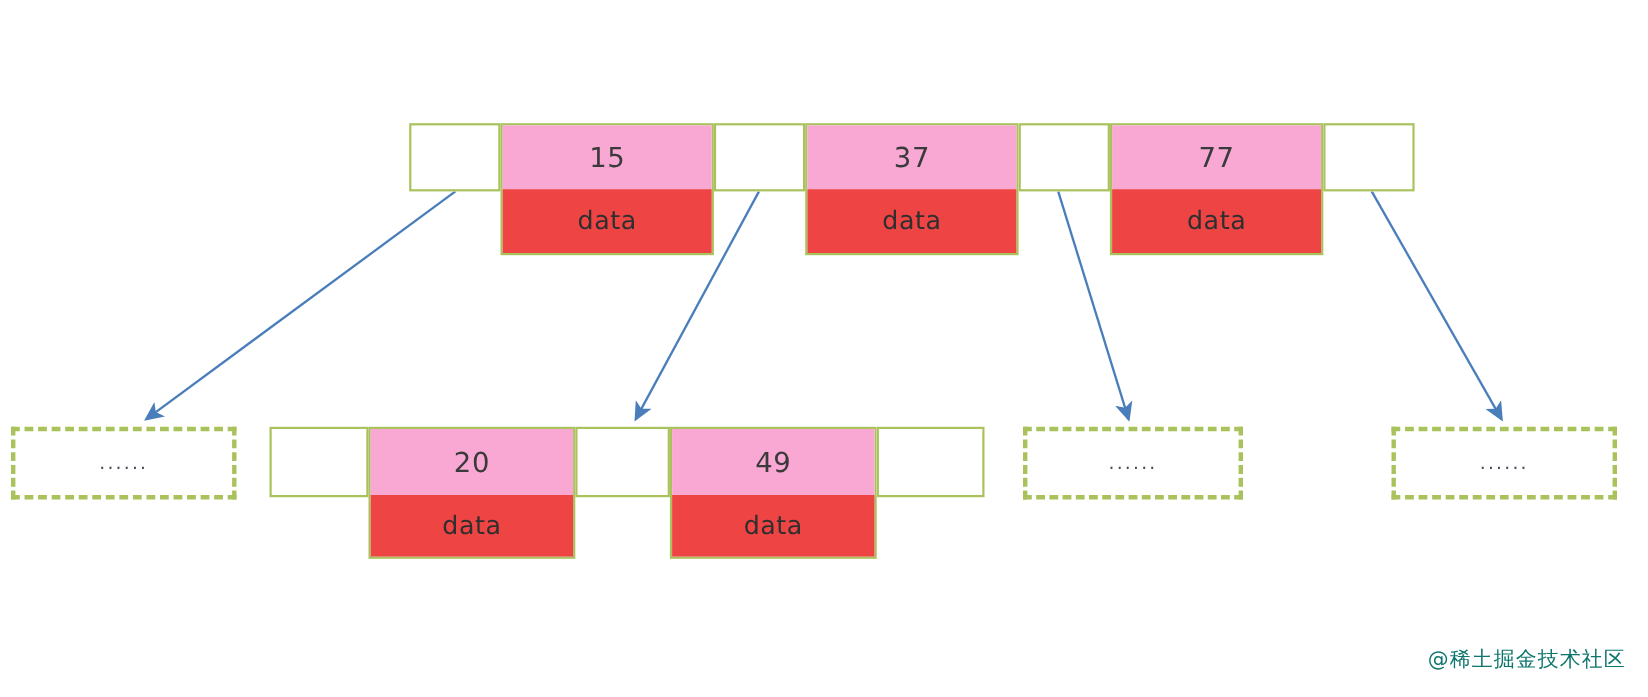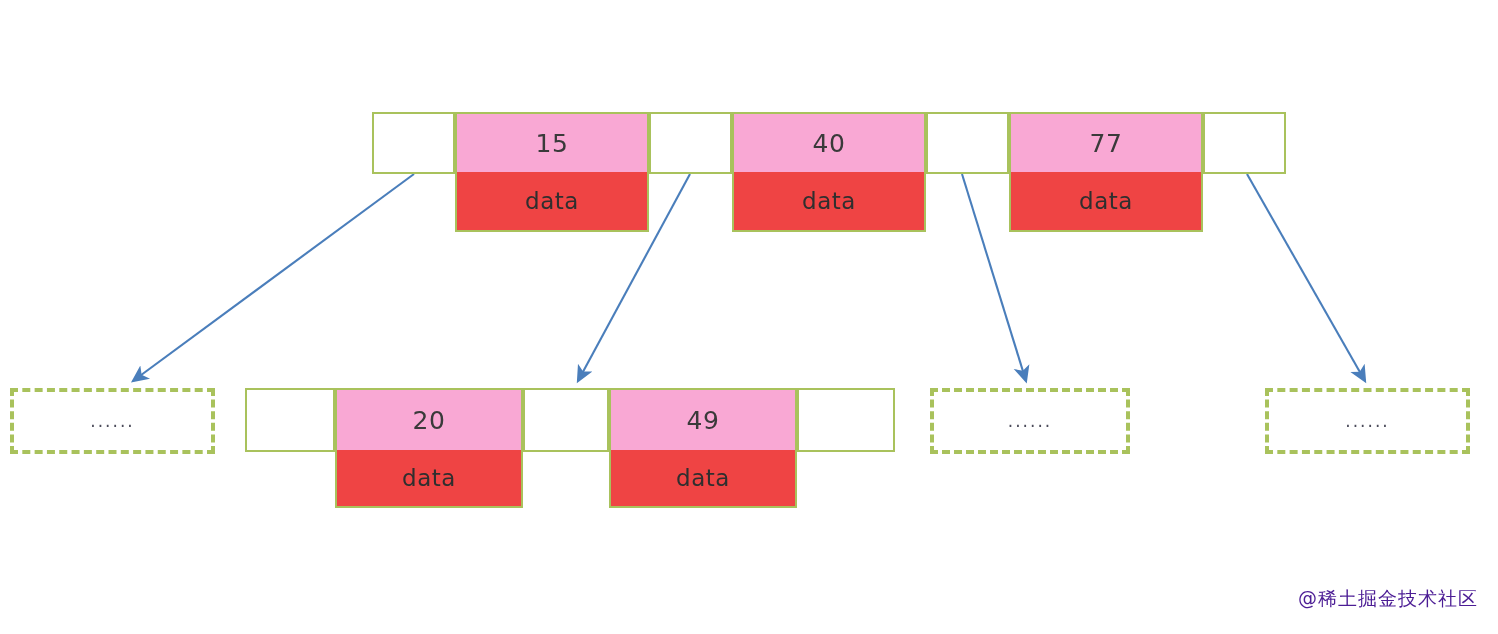--- a/index.html
+++ b/index.html
@@ -82,21 +82,21 @@
     color: #4b4b5a;
     font-size: 17px;
     letter-spacing: 2px;
     line-height: 1;
   }
   
   .watermark {
     position: absolute;
     right: 20px;
     bottom: 22px;
-    color: #4c1d95;
+    color: #0f766e;
     font-size: 19px;
     letter-spacing: 1px;
     white-space: nowrap;
   }
 </style>
 </head>
 <body>
 
 <div id="canvas">
 
@@ -117,21 +117,21 @@
     <div class="cell ptr" style="width:83px; height:62px;"></div>
 
     <div class="cell key" style="width:194px;">
       <div class="keybox" style="width:190px; height:58px;">15</div>
       <div class="databox" style="width:190px; height:58px;">data</div>
     </div>
 
     <div class="cell ptr" style="width:83px; height:62px;"></div>
 
     <div class="cell key" style="width:194px;">
-      <div class="keybox" style="width:190px; height:58px;">40</div>
+      <div class="keybox" style="width:190px; height:58px;">37</div>
       <div class="databox" style="width:190px; height:58px;">data</div>
     </div>
 
     <div class="cell ptr" style="width:83px; height:62px;"></div>
 
     <div class="cell key" style="width:194px;">
       <div class="keybox" style="width:190px; height:58px;">77</div>
       <div class="databox" style="width:190px; height:58px;">data</div>
     </div>
 

